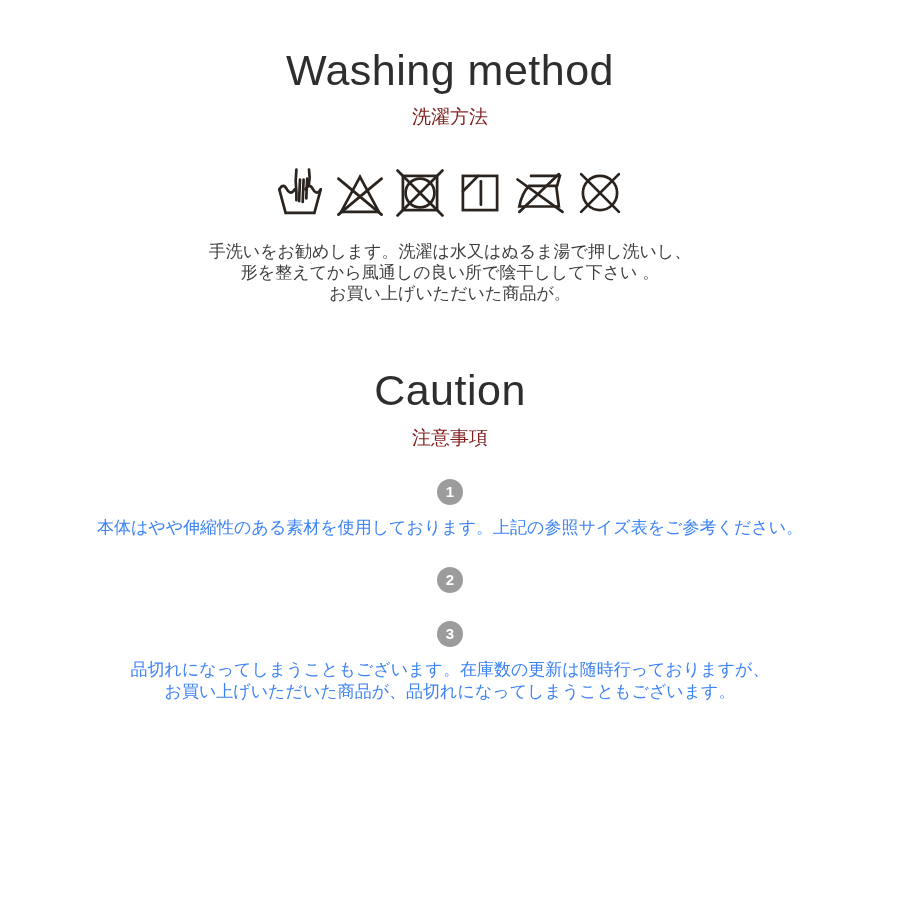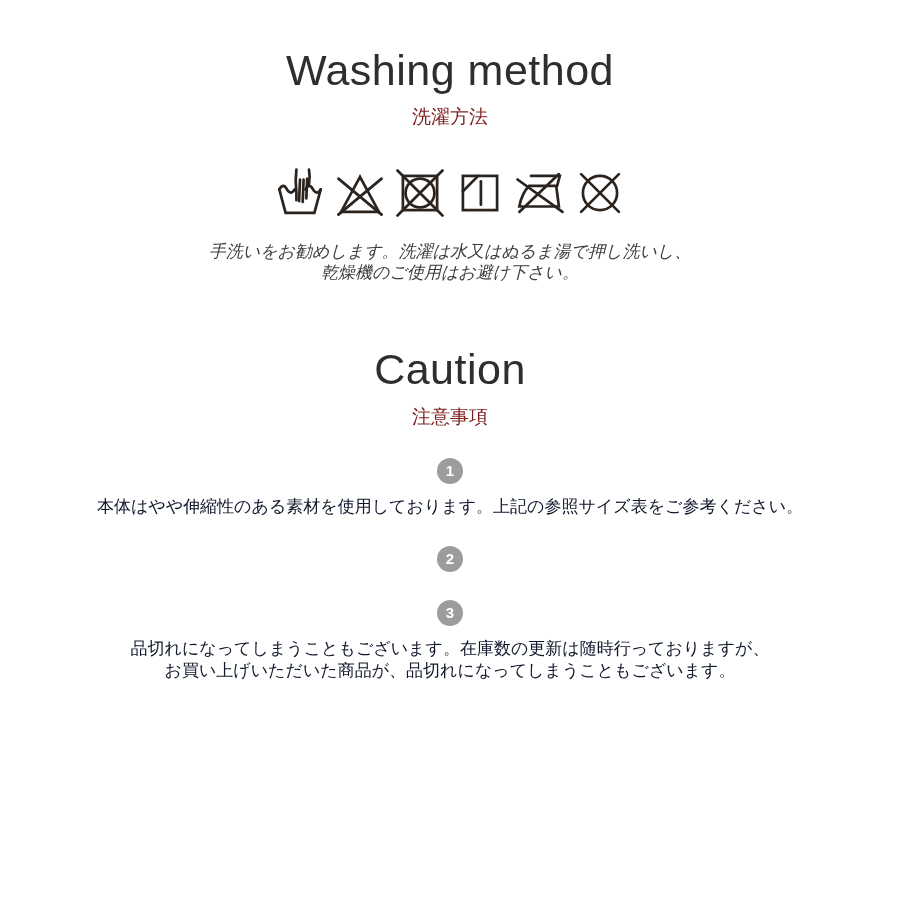--- a/index.html
+++ b/index.html
@@ -18,28 +18,28 @@
   .sub-title { font-size: 19px; color: #7f1d1d; margin-top: 9px; }
   .symbols-row {
     margin-top: 36px; display: flex; justify-content: center;
     align-items: center; gap: 6px;
   }
   .symbols-row svg { width: 54px; height: 54px; display: block; }
   .symbols-row svg * {
     fill: none; stroke: #2b231e; stroke-width: 3; stroke-linecap: round;
   }
   .para { margin-top: 21px; font-size: 17px; line-height: 21px; color: #3d3d3d; }
-  .para .line { white-space: nowrap; font-style: italic; }
+  .para .line { white-space: nowrap; }
   .item-badge {
     width: 26px; height: 26px; border-radius: 50%;
     background: #9c9c9c; color: #ffffff; font-weight: bold;
     font-size: 15px; line-height: 26px; text-align: center;
     margin: 28px auto 0;
   }
-  .item-text { margin-top: 12px; font-size: 17px; line-height: 22px; color: #0f172a; }
+  .item-text { margin-top: 12px; font-size: 17px; line-height: 22px; color: #3b82f6; }
   .item-text .line { white-space: nowrap; }
 </style>
 </head>
 <body>
 
 <div class="page">
 
   <section>
     <h1 class="big-title washing-title">Washing method</h1>
     <div class="sub-title">洗濯方法</div>
@@ -85,21 +85,22 @@
 
       <svg viewBox="0 0 60 60">
         <circle cx="30" cy="30" r="19"></circle>
         <path d="M9,9 L51,51"></path>
         <path d="M51,9 L9,51"></path>
       </svg>
     </div>
 
     <div class="para">
       <div class="line">手洗いをお勧めします。洗濯は水又はぬるま湯で押し洗いし、</div>
-      <div class="line">乾燥機のご使用はお避け下さい。</div>
+      <div class="line">形を整えてから風通しの良い所で陰干しして下さい 。</div>
+      <div class="line">お買い上げいただいた商品が。</div>
     </div>
   </section>
 
   <section>
     <h1 class="big-title caution-title">Caution</h1>
     <div class="sub-title">注意事項</div>
 
     <div>
       <div class="item-badge">1</div>
       <div class="item-text">

